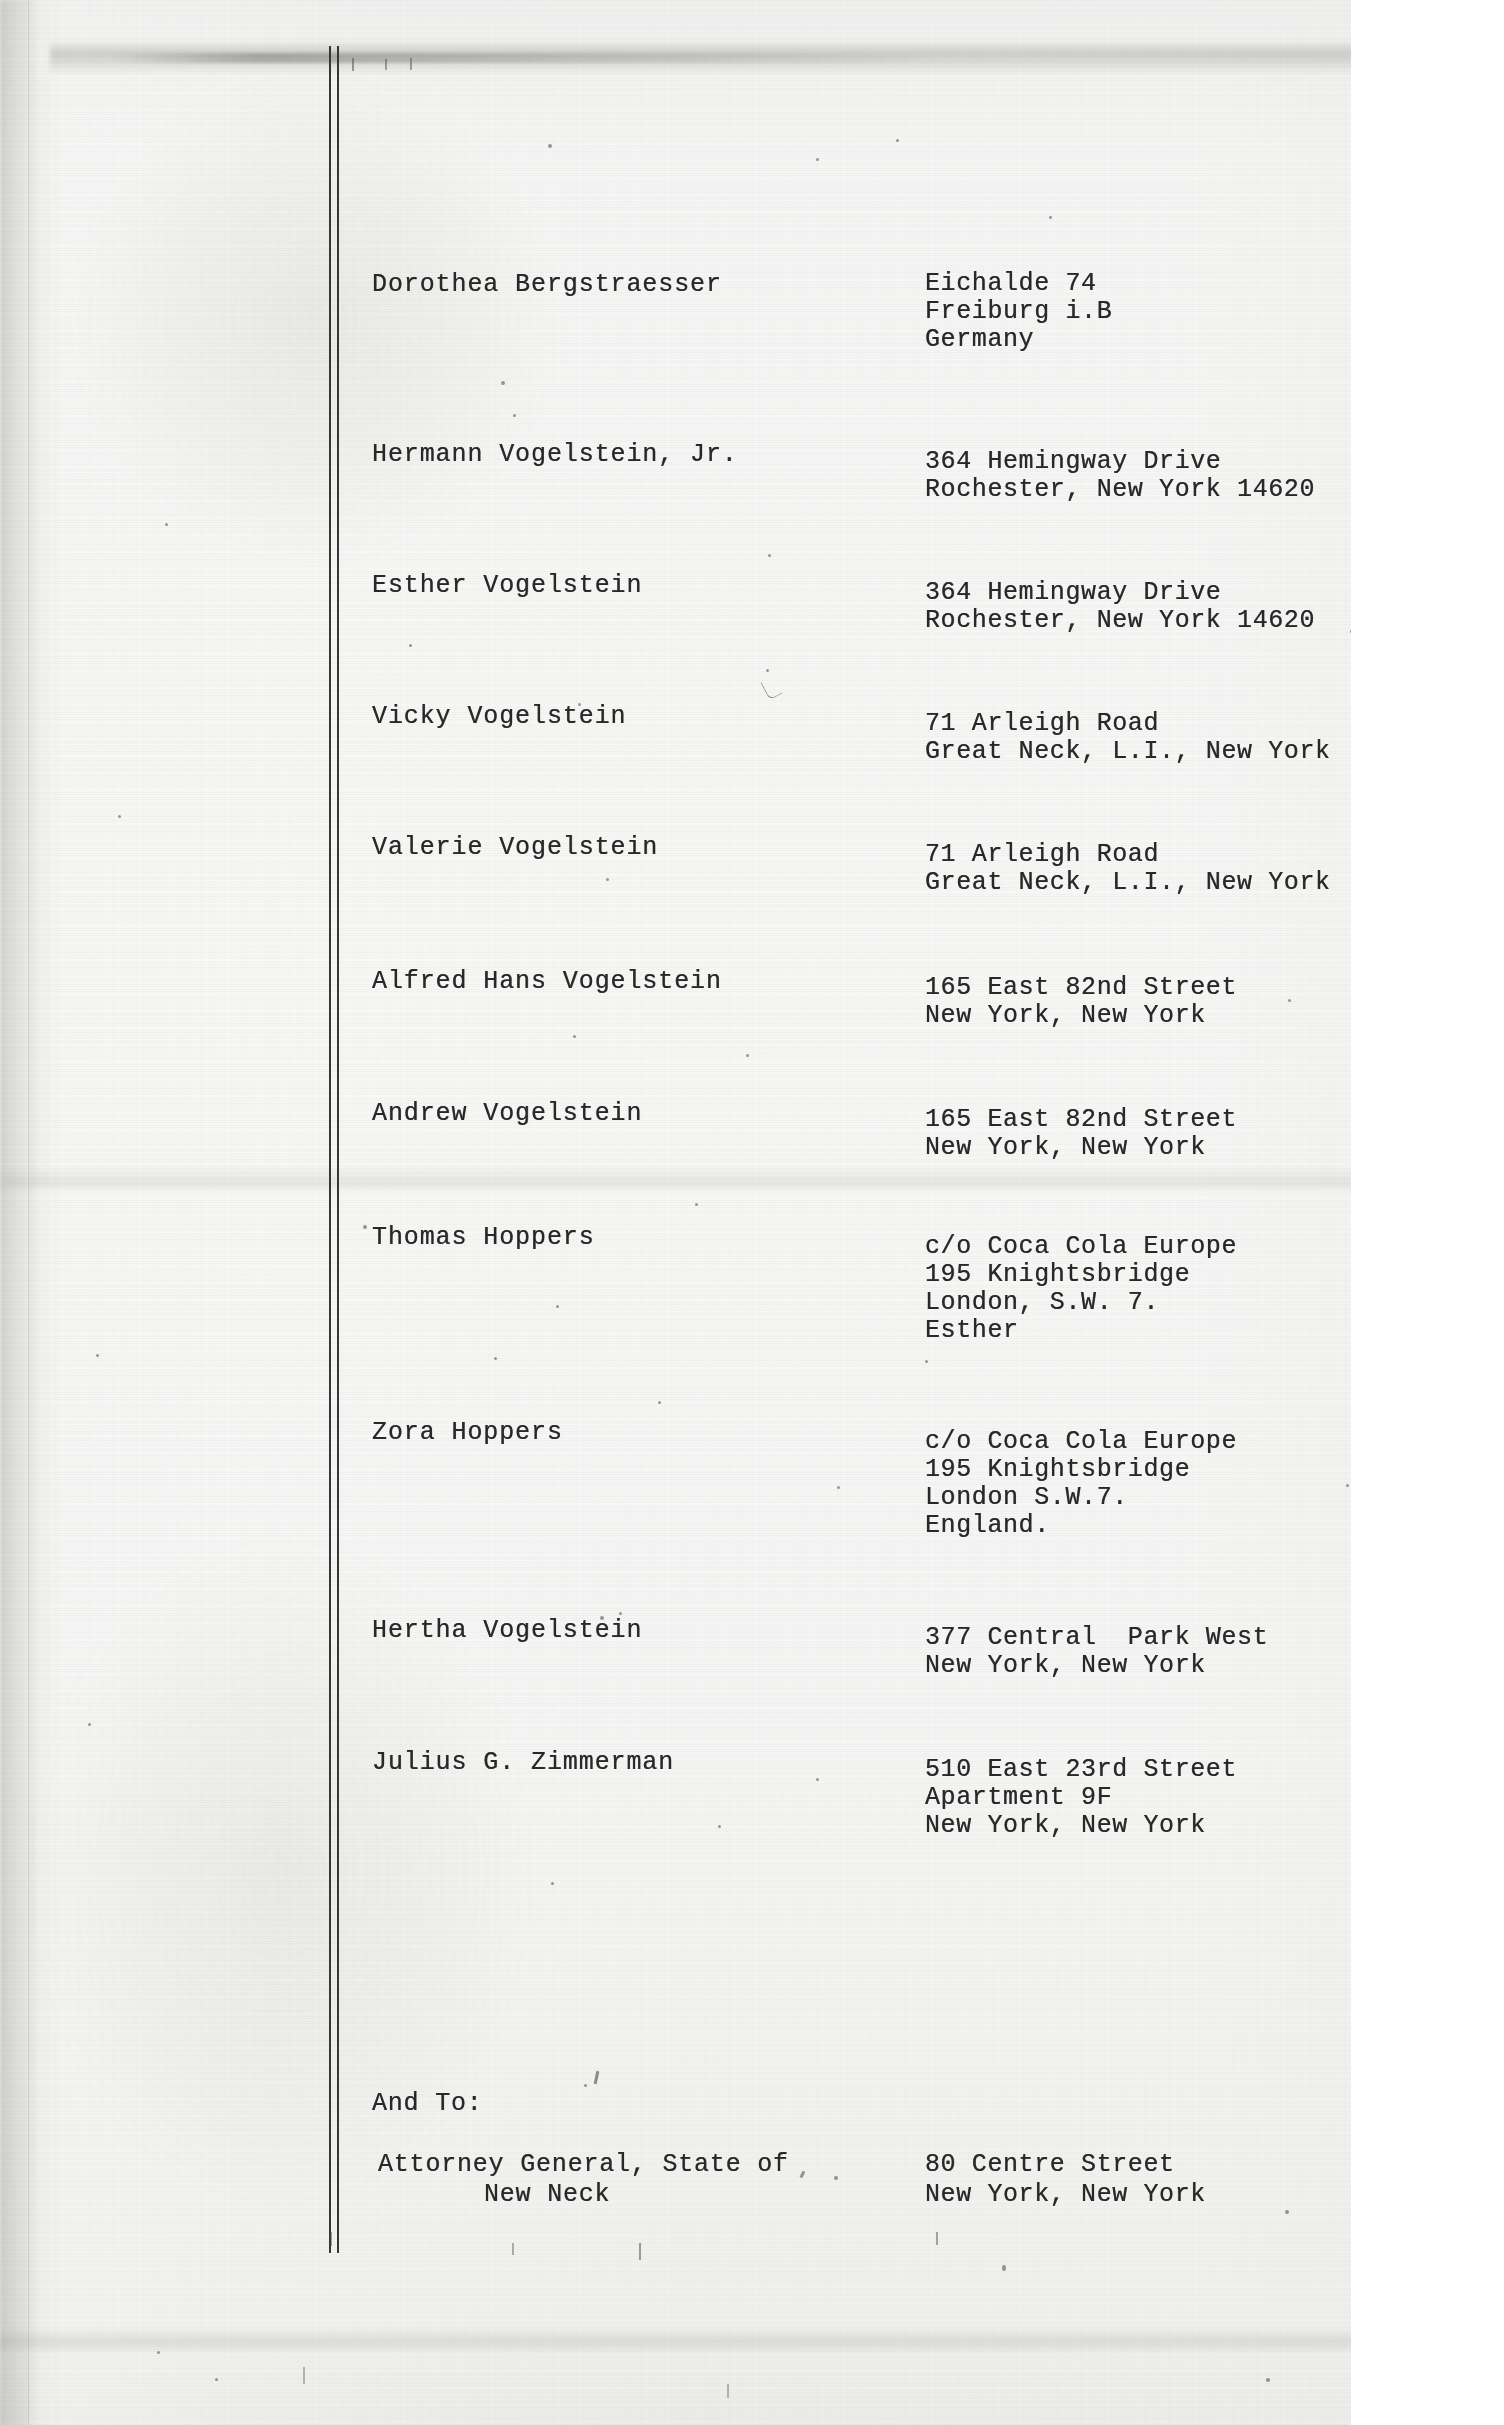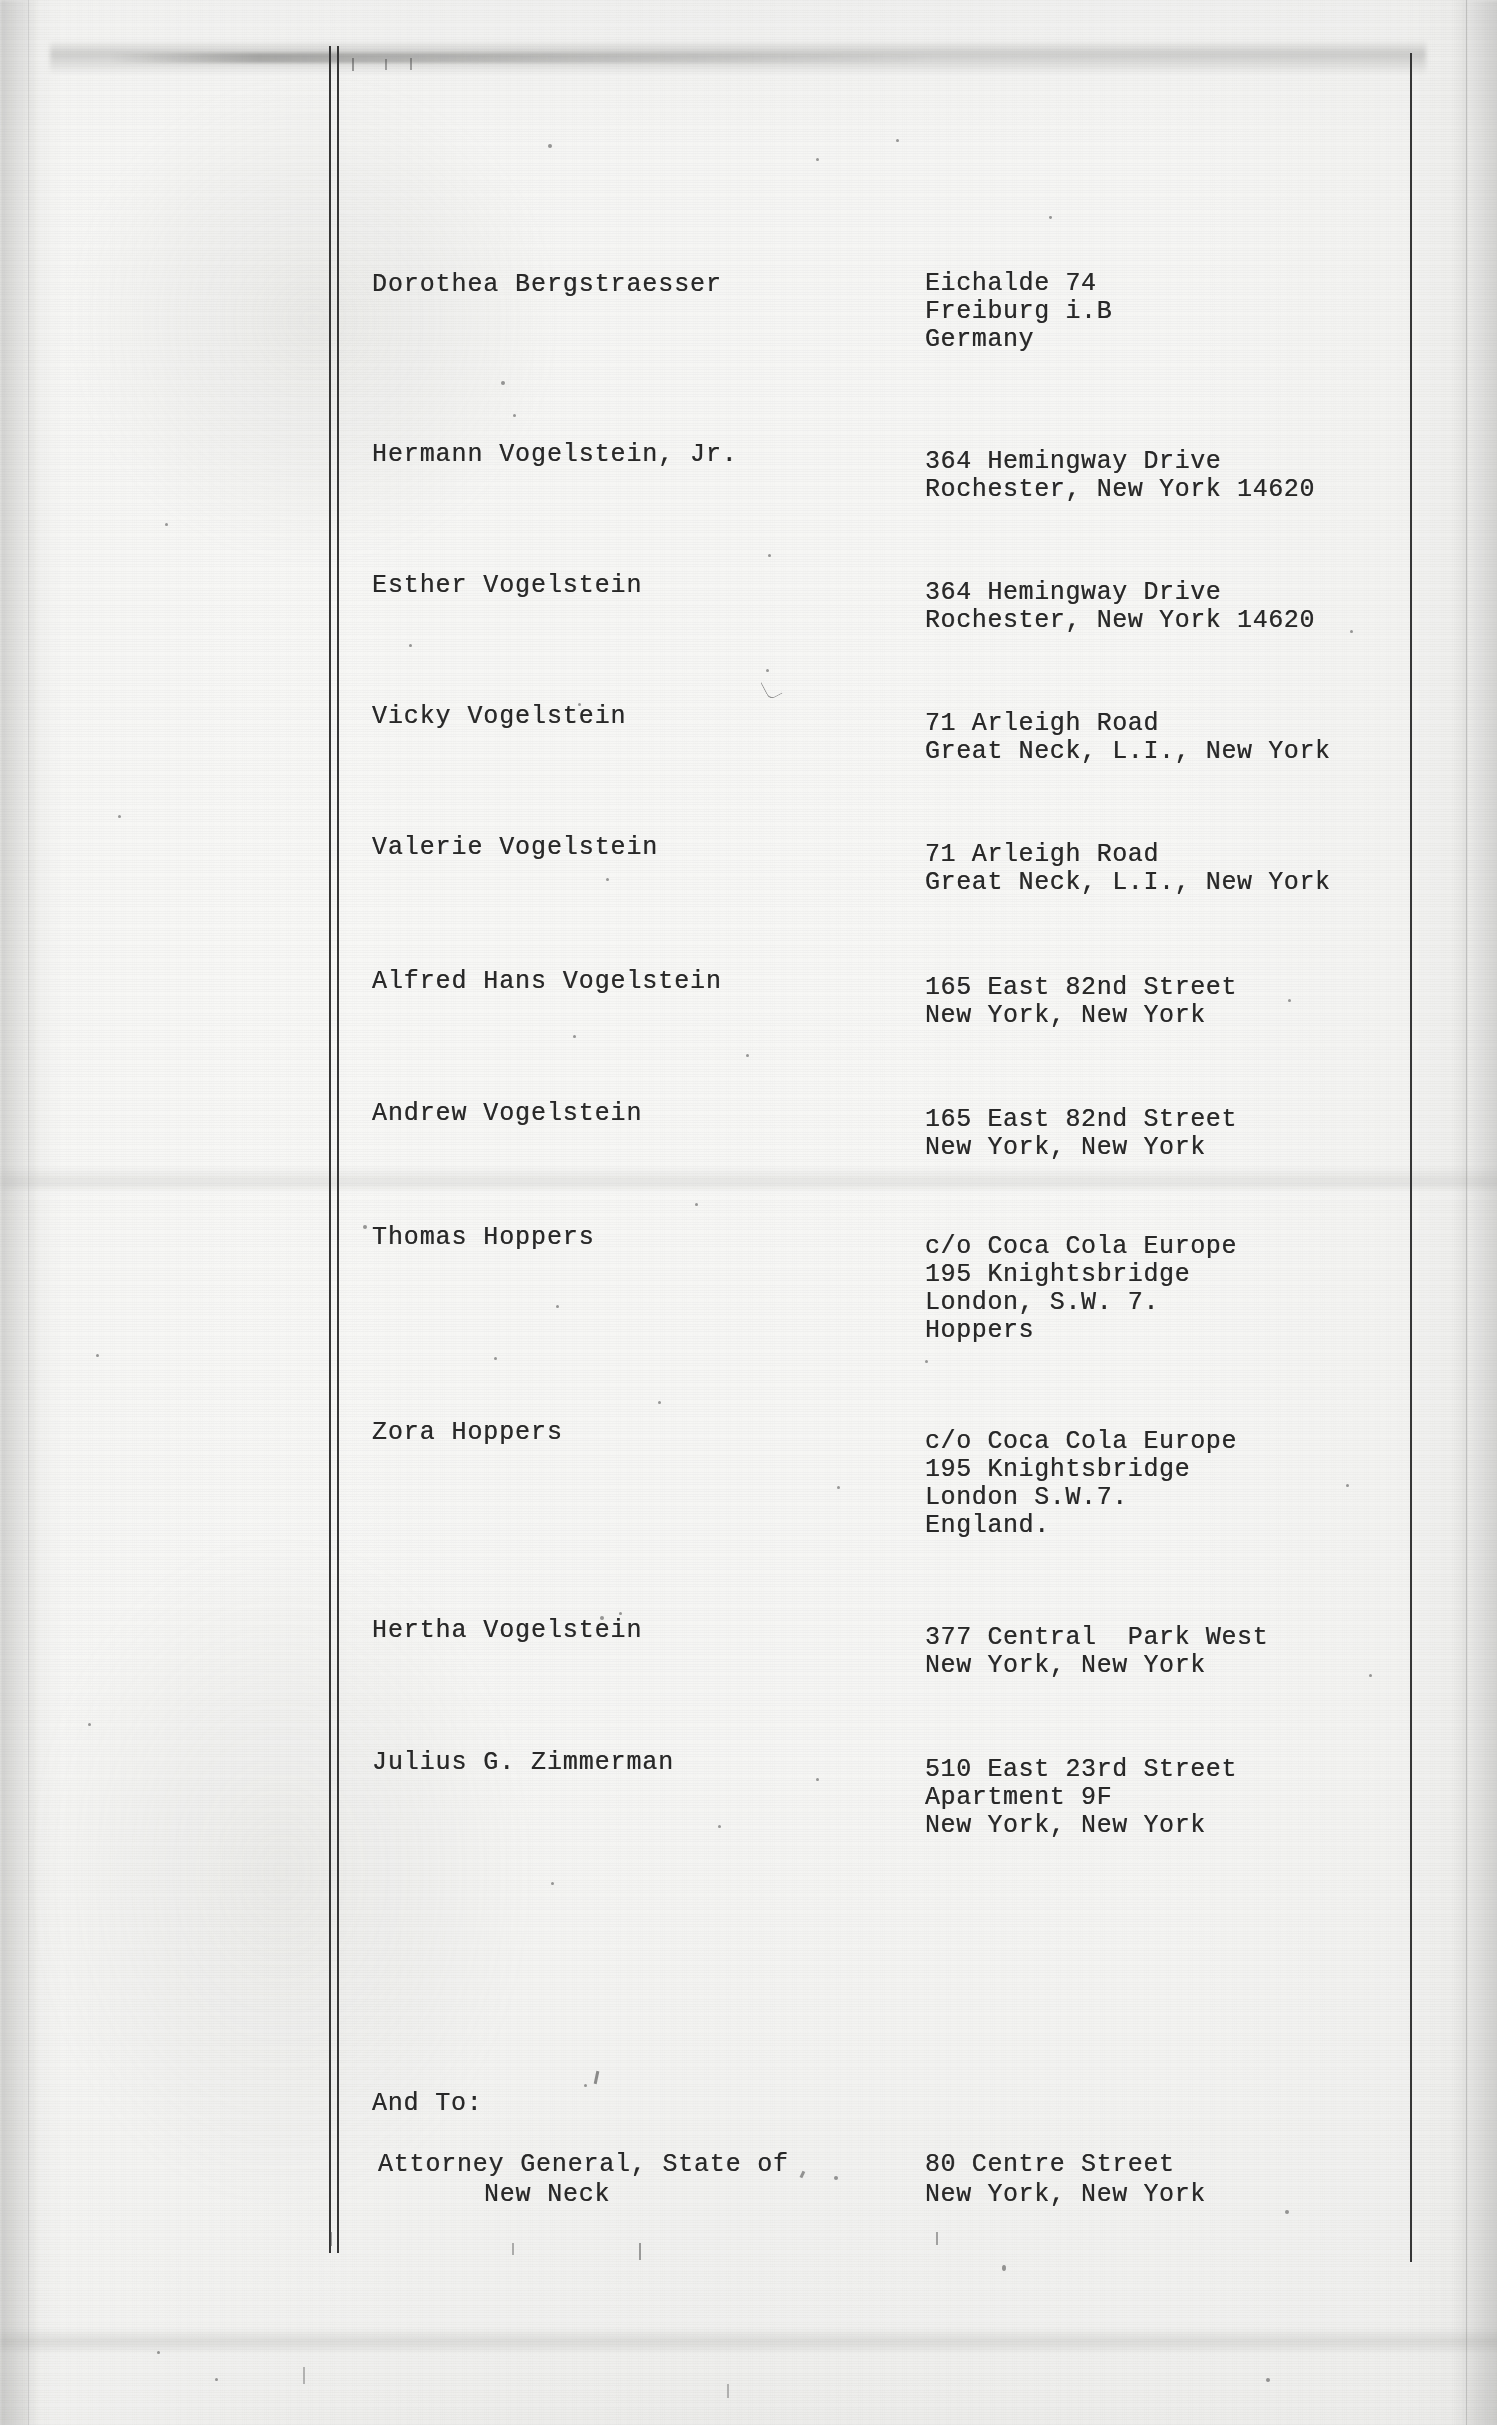--- a/index.html
+++ b/index.html
@@ -4,21 +4,21 @@
 <title>Scanned Legal Document — Citation Service List</title>
 <style>
   html, body {
     margin: 0;
     padding: 0;
     background: #ffffff;
   }
 
   #page {
     position: relative;
-    width: 1497px;
+    width: 1351px;
     height: 2426px;
     overflow: hidden;
     background: #f97316;
     font-family: "Liberation Mono", "DejaVu Sans Mono", monospace;
   }
 
   
   .scan-bg {
     position: absolute;
     inset: 0;
@@ -323,21 +323,21 @@
         <span class="addr-line">New York, New York</span>
       </span>
     </div>
 
     <div class="row" style="top:1223px;">
       <span class="name">Thomas Hoppers</span>
       <span class="addr-col" style="top:10px;">
         <span class="addr-line">c/o Coca Cola Europe</span>
         <span class="addr-line">195 Knightsbridge</span>
         <span class="addr-line">London, S.W. 7.</span>
-        <span class="addr-line">Hoppers</span>
+        <span class="addr-line">Esther</span>
       </span>
     </div>
 
     <div class="row" style="top:1418px;">
       <span class="name">Zora Hoppers</span>
       <span class="addr-col" style="top:10px;">
         <span class="addr-line">c/o Coca Cola Europe</span>
         <span class="addr-line">195 Knightsbridge</span>
         <span class="addr-line">London S.W.7.</span>
         <span class="addr-line">England.</span>

